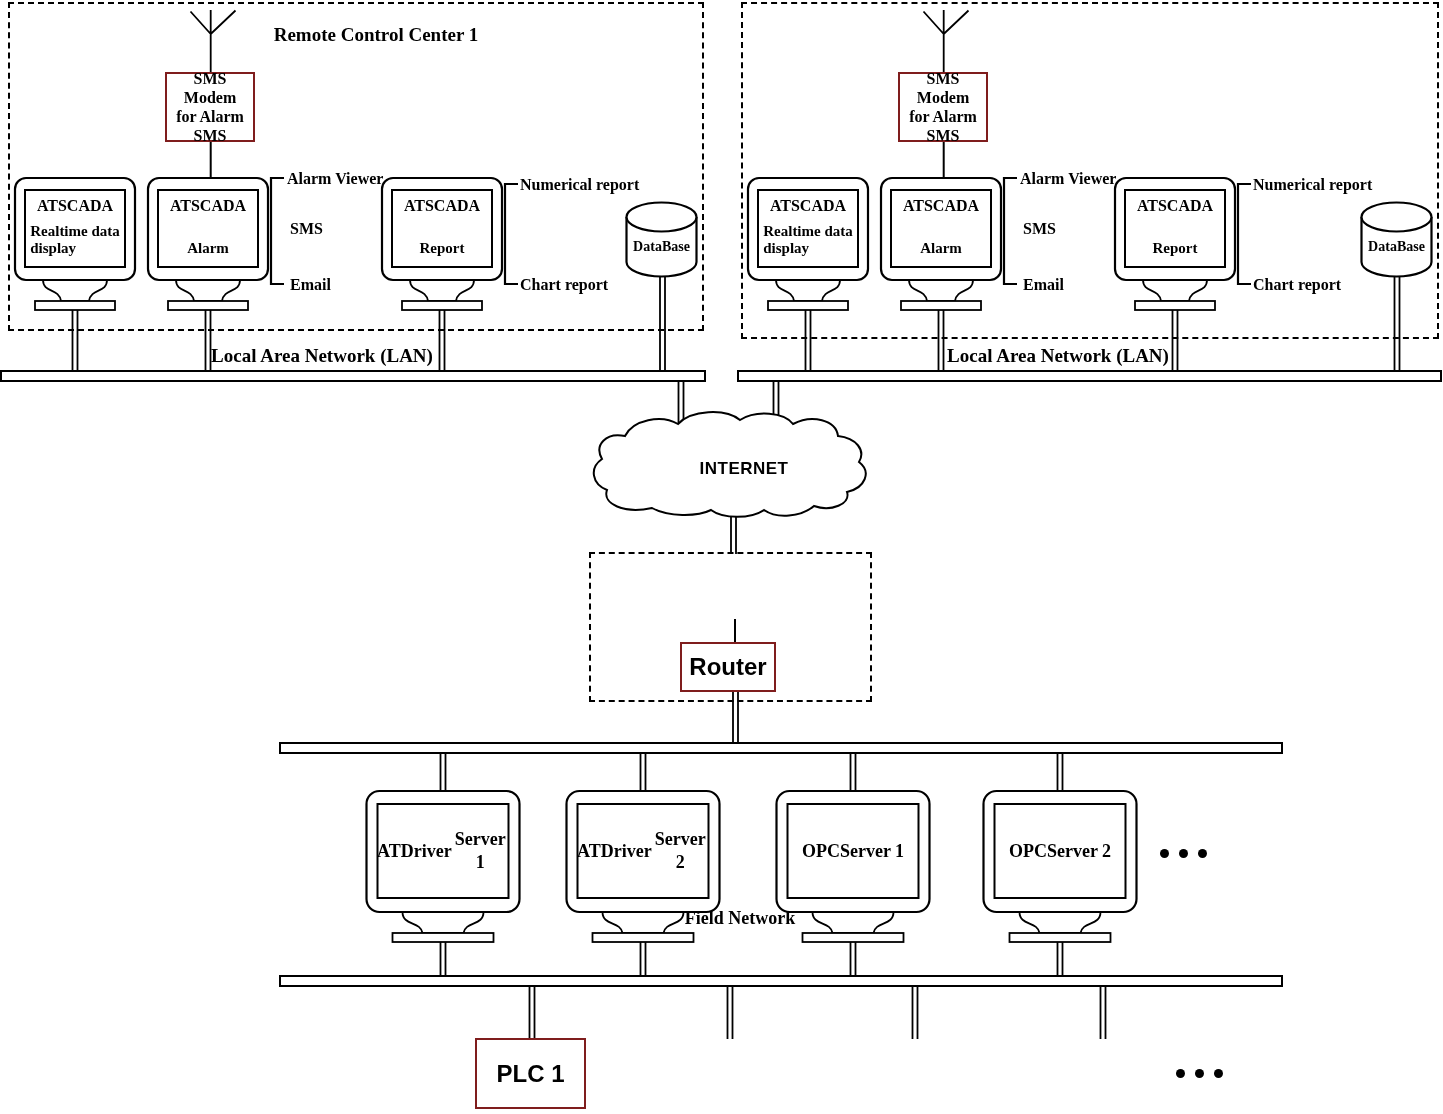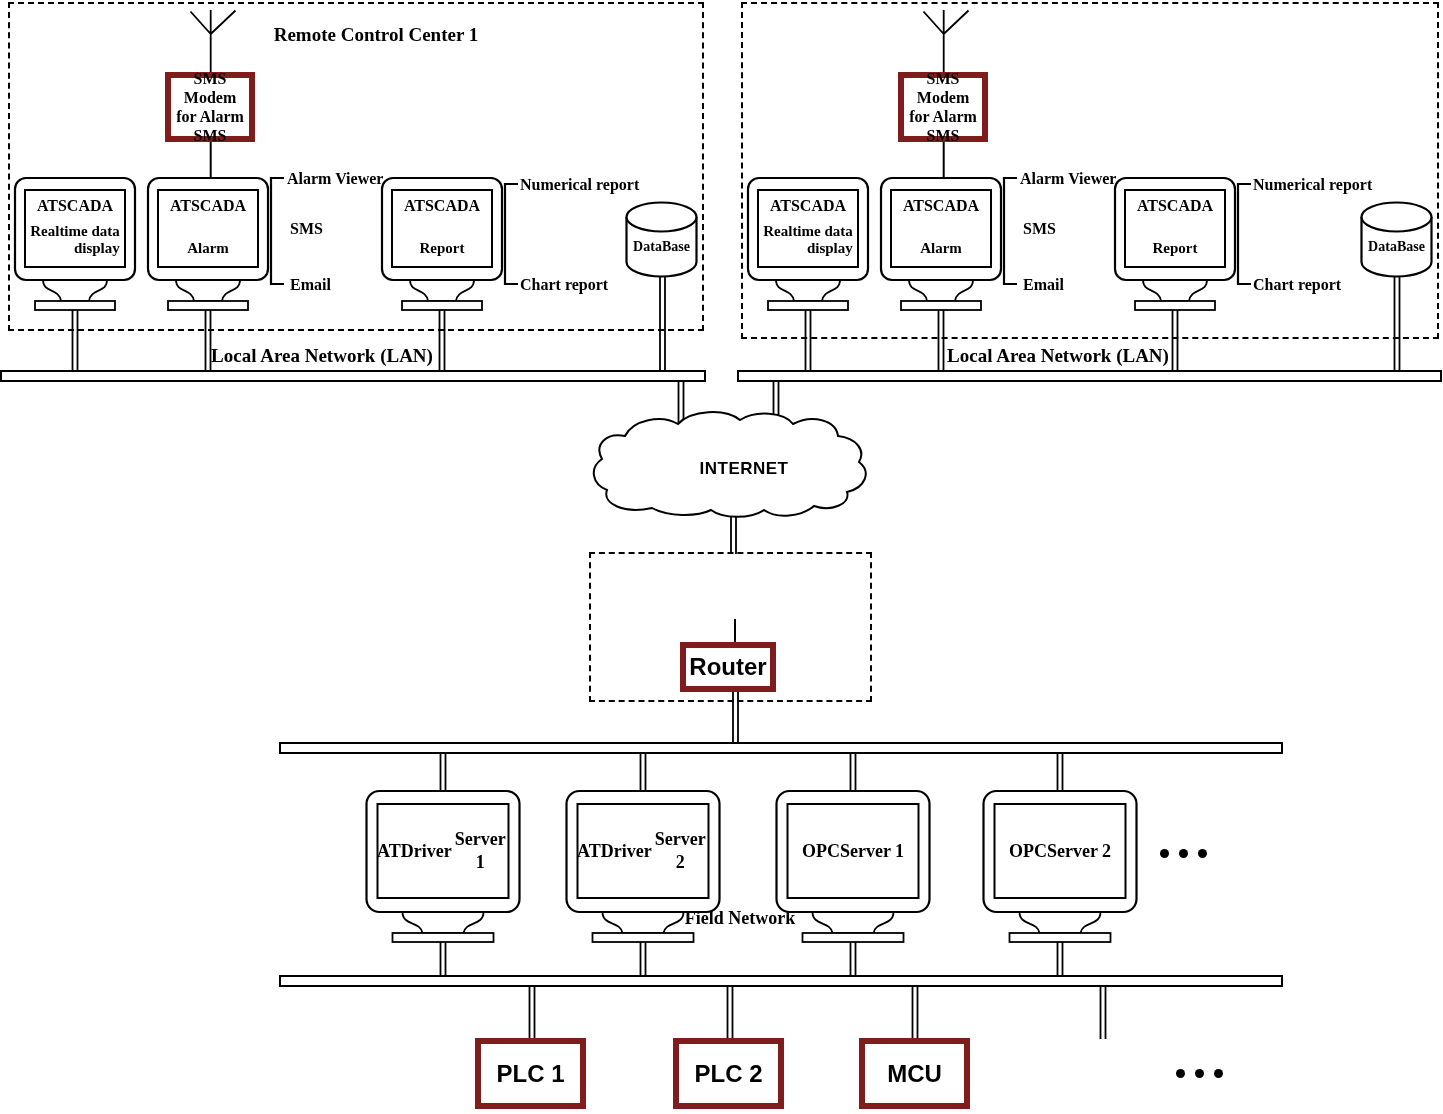--- a/index.html
+++ b/index.html
@@ -1,25 +1,25 @@
 <!DOCTYPE html>
 <html><head>
 <meta charset="utf-8">
 <style>
   html,body{margin:0;padding:0;background:#fff}
   .stage{position:relative;width:1443px;height:1114px;background:#fff;color:#000;overflow:hidden}
   svg.linework{position:absolute;left:0;top:0}
   .serif{font-family:"Liberation Serif",serif;font-weight:700}
   .sans{font-family:"Liberation Sans",sans-serif;font-weight:700}
   .dashed-region{position:absolute;border:2px dashed #000;box-sizing:border-box;background:transparent}
-  .node-box{position:absolute;background:#fff;border:6px solid #7f1d1d;box-sizing:border-box;display:flex;flex-direction:column;align-items:center;justify-content:center;text-align:center}
+  .node-box{position:absolute;background:#fff;border:2px solid #7f1d1d;box-sizing:border-box;display:flex;flex-direction:column;align-items:center;justify-content:center;text-align:center}
   .lbl{position:absolute;white-space:nowrap}
   .ctr{text-align:center}
   .blk{display:block}
-  .station-label{position:absolute;display:flex;flex-direction:column;justify-content:space-between;align-items:center;text-align:right;padding:7px 0 11px;box-sizing:border-box;font-size:16px}
+  .station-label{position:absolute;display:flex;flex-direction:column;justify-content:space-between;align-items:center;text-align:left;padding:7px 0 11px;box-sizing:border-box;font-size:16px}
   .station-role{font-size:15px;line-height:17px}
   .server-label{position:absolute;display:flex;flex-direction:row;justify-content:center;align-items:center;text-align:center;font-size:18px;line-height:23px}
   .dots{position:absolute;display:flex;gap:10px}
   .dots i{width:9px;height:9px;border-radius:50%;background:#000;display:block}
 </style>
 </head>
 <body>
 
 <div class="stage">
 
@@ -134,26 +134,20 @@
     <span class="blk">SMS</span>
   </div>
 
   <div class="node-box sans" style="left:680px;top:642px;width:96px;height:50px;font-size:24px">
     <span>Router</span>
   </div>
 
   <div class="node-box sans" style="left:475px;top:1038px;width:111px;height:71px;font-size:24px">
     <span>PLC 1</span>
   </div>
-  <div class="node-box sans" style="left:673px;top:1038px;width:111px;height:71px;font-size:24px">
-    <span>PLC 2</span>
-  </div>
-  <div class="node-box sans" style="left:859px;top:1038px;width:111px;height:71px;font-size:24px">
-    <span>MCU</span>
-  </div>
 
   <div class="lbl serif ctr" style="left:226px;top:24px;width:300px;font-size:19px">Remote Control Center 1</div>
 
   <div class="lbl serif ctr" style="left:172px;top:345px;width:300px;font-size:19px">Local Area Network (LAN)</div>
   <div class="lbl serif ctr" style="left:908px;top:345px;width:300px;font-size:19px">Local Area Network (LAN)</div>
 
   <div class="lbl sans ctr" style="left:644px;top:459px;width:200px;font-size:17px;letter-spacing:.5px">INTERNET</div>
   <div class="lbl serif ctr" style="left:640px;top:908px;width:200px;font-size:18px">Field Network</div>
 
   <div class="station-label serif" style="left:25px;top:190px;width:100px;height:78px">

